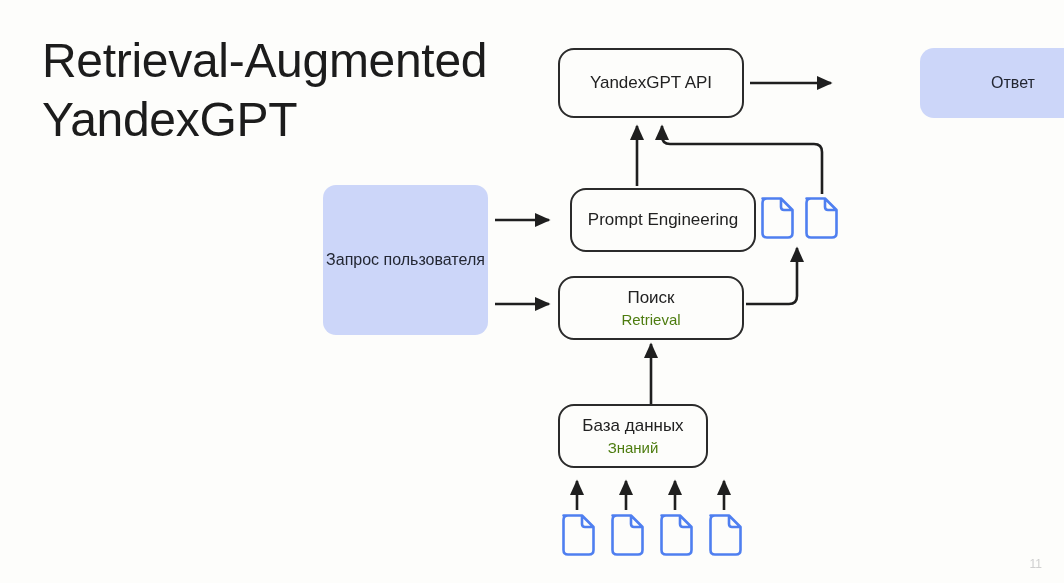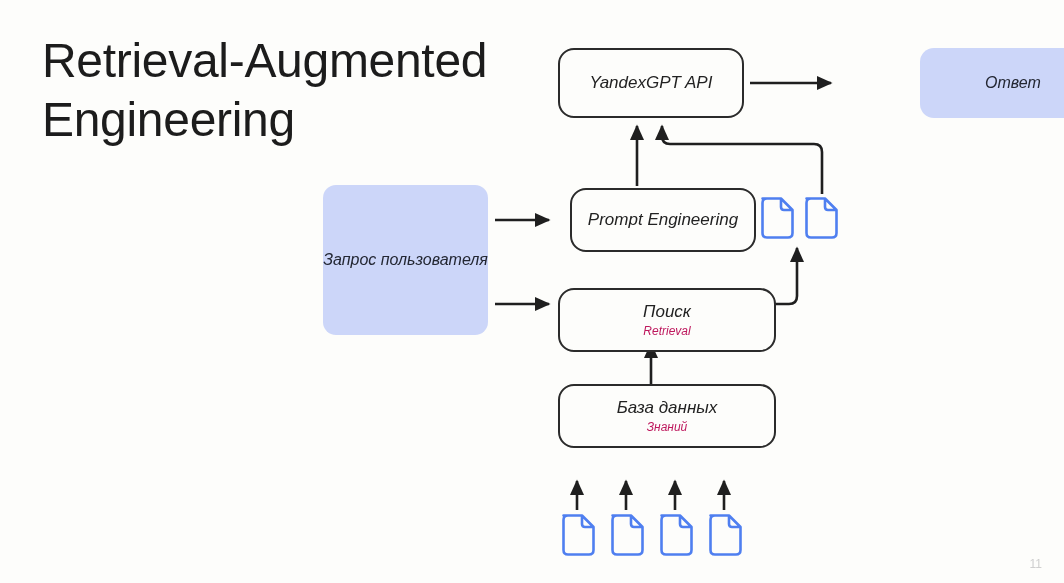--- a/index.html
+++ b/index.html
@@ -38,57 +38,56 @@
 
   
   .node {
     position: absolute;
     box-sizing: border-box;
     display: flex;
     flex-direction: column;
     align-items: center;
     justify-content: center;
     text-align: left;
-    font-style: italic;
   }
   .node-outline {
     background: #fdfdfb;
     border: 2.4px solid #2b2b2b;
     border-radius: 16px;
   }
   .node-fill {
     background: #ccd6f9;
     border: none;
     border-radius: 14px;
   }
   .node .title-main {
     font-size: 17px;
     color: #222222;
     line-height: 1.25;
     white-space: nowrap;
   }
   .node .title-sub {
-    font-size: 12px;
-    color: #be185d;
+    font-size: 15px;
+    color: #4d7c0f;
     line-height: 1.3;
     margin-top: 2px;
     white-space: nowrap;
   }
   .node-fill .title-main {
     font-size: 16px;
     color: #232733;
     white-space: normal;
   }
 
   #node-yandexgpt { left: 558px; top: 48px;  width: 186px; height: 70px; }
   #node-answer    { left: 884px; top: 48px;  width: 186px; height: 70px; margin-left: 36px; }
   #node-query     { left: 323px; top: 185px; width: 165px; height: 150px; border-radius: 13px; }
   #node-prompt    { left: 558px; top: 188px; width: 186px; height: 64px; margin-left: 12px; }
-  #node-search    { left: 558px; top: 288px; width: 218px; height: 64px; }
-  #node-db        { left: 558px; top: 384px; width: 218px; height: 64px; }
+  #node-search    { left: 558px; top: 276px; width: 186px; height: 64px; }
+  #node-db        { left: 558px; top: 404px; width: 150px; height: 64px; }
 
   #node-query .title-main { line-height: 1.35; }
 
   
   #connectors {
     position: absolute;
     left: 0;
     top: 0;
     width: 1064px;
     height: 583px;
@@ -117,21 +116,21 @@
     color: #cfcfcf;
   }
 </style>
 </head>
 <body>
 
 <div id="slide">
 
   <div id="slide-title">
     <span class="line">Retrieval-Augmented</span>
-    <span class="line">Engineering</span>
+    <span class="line">YandexGPT</span>
   </div>
 
   <svg id="connectors" viewBox="0 0 1064 583" width="1064" height="583">
     <defs>
       <marker id="arrowhead" markerWidth="7" markerHeight="7" refX="5.4" refY="3.1" orient="auto" markerUnits="strokeWidth">
         <path d="M0,0.4 L6.0,3.1 L0,5.8 Z" fill="#1f1f1f"></path>
       </marker>
     </defs>
 
     <path d="M750,83 L831,83" fill="none" stroke="#1f1f1f" stroke-width="2.6" marker-end="url(#arrowhead)"></path>

